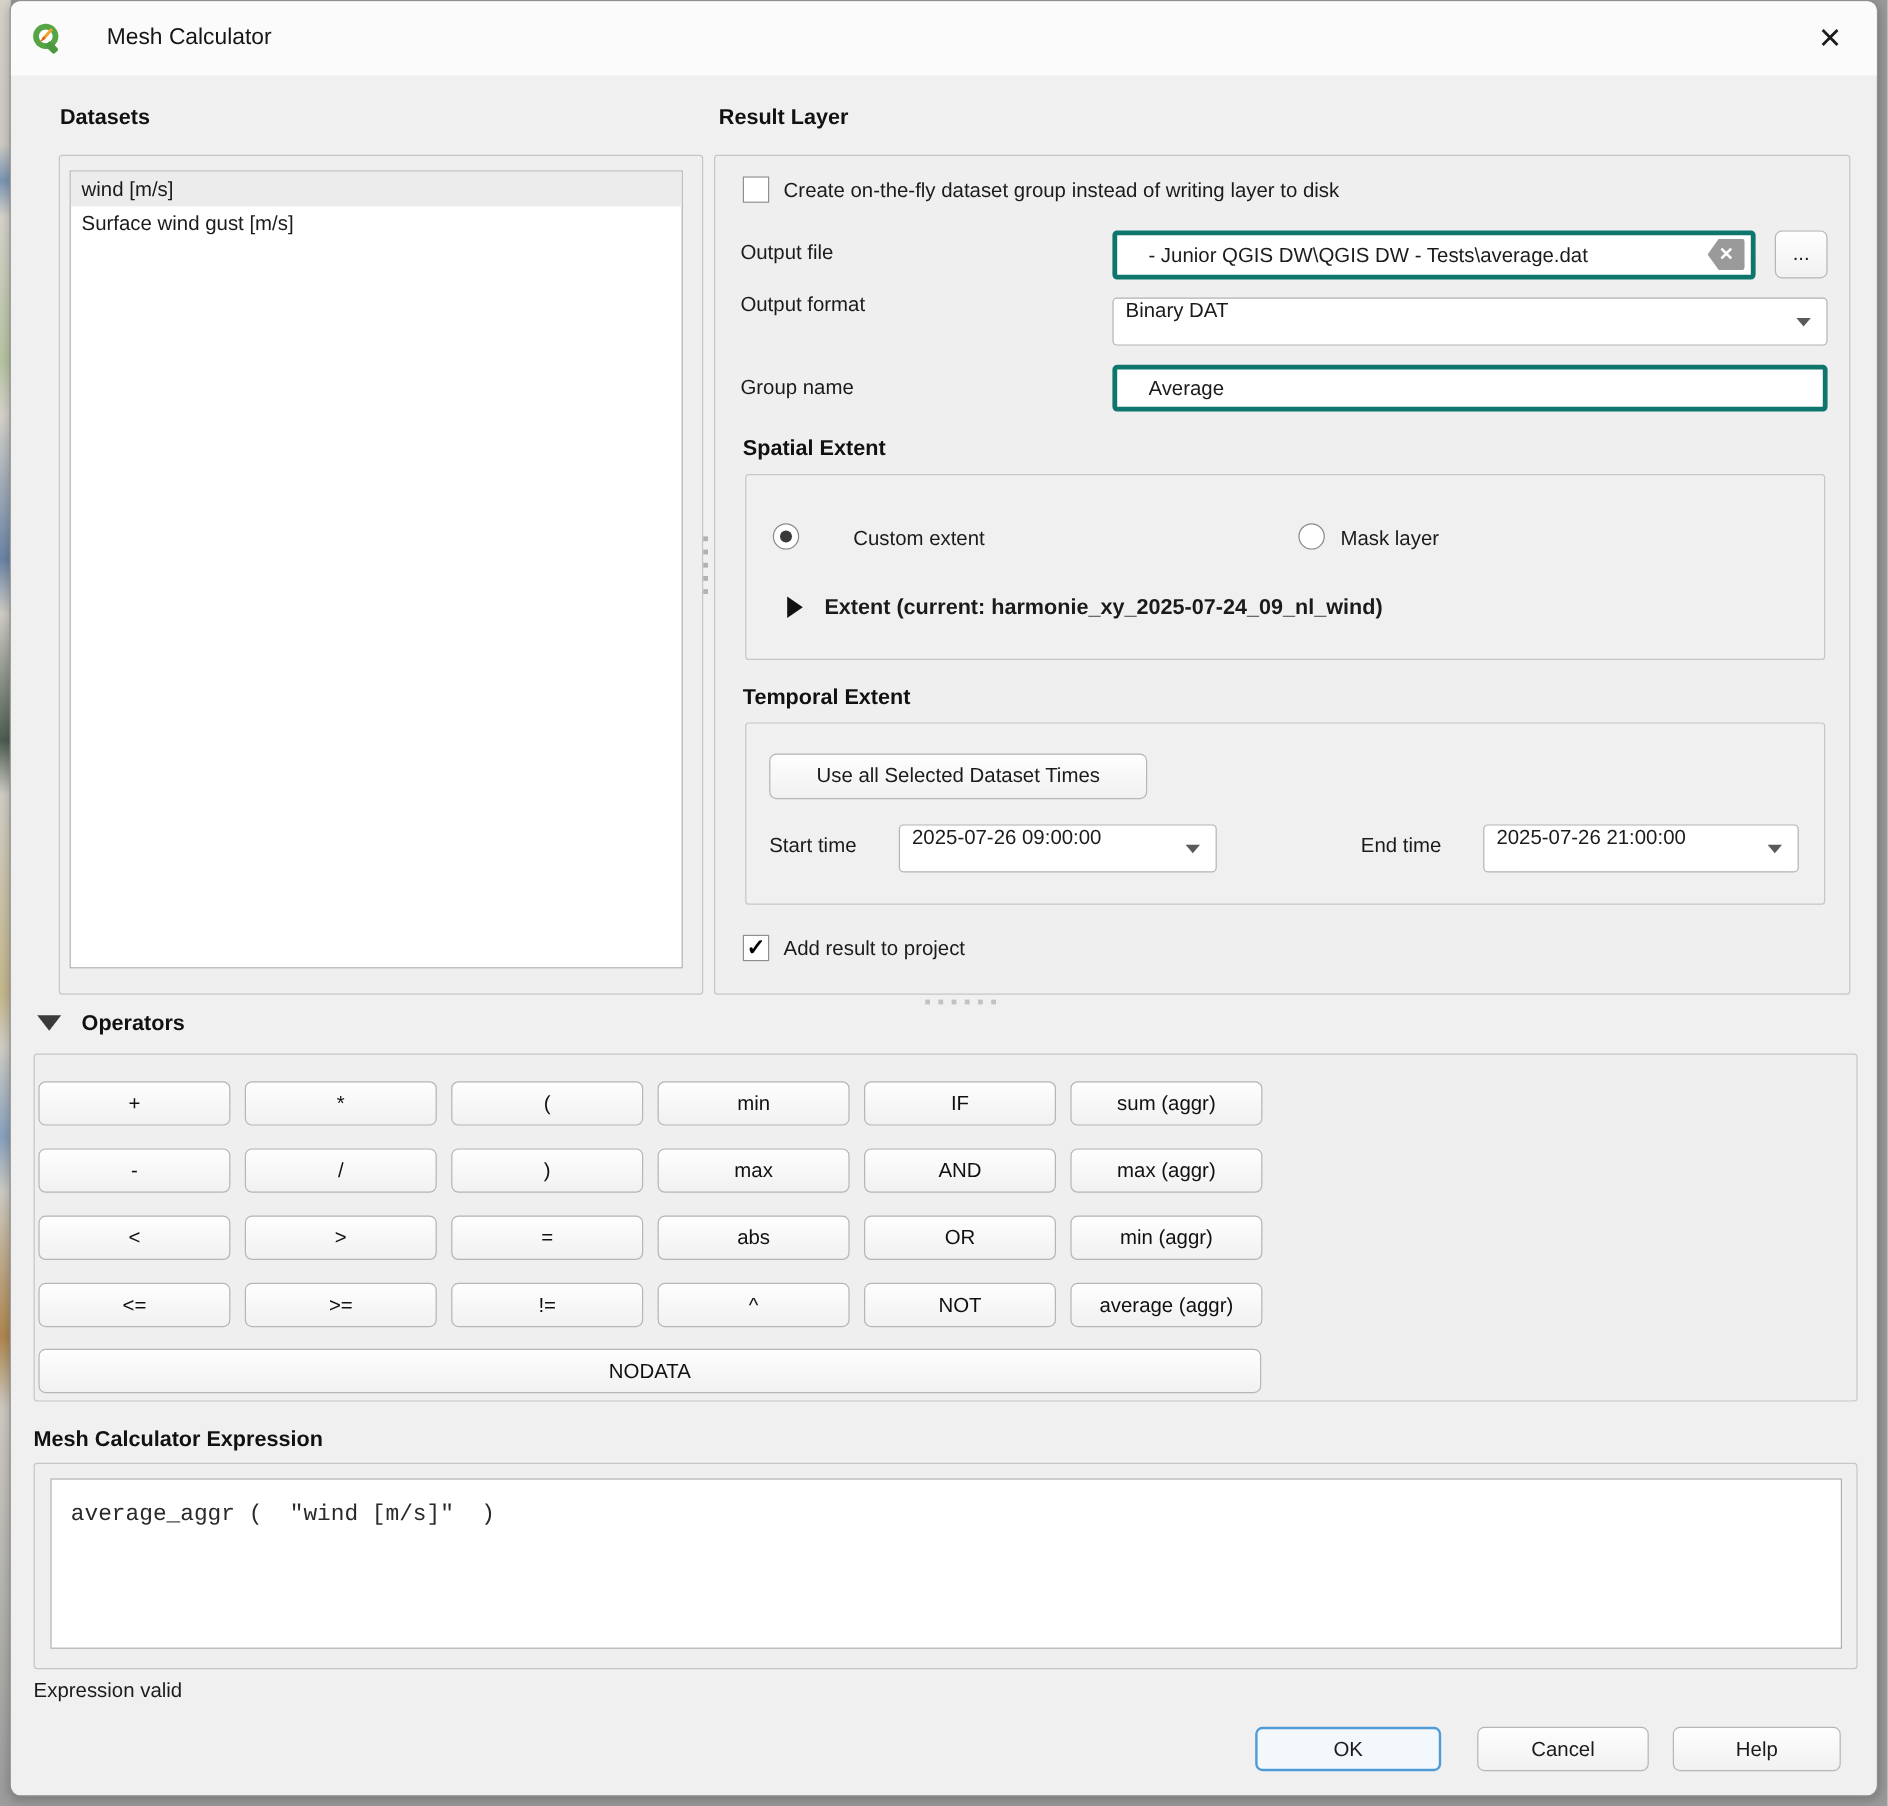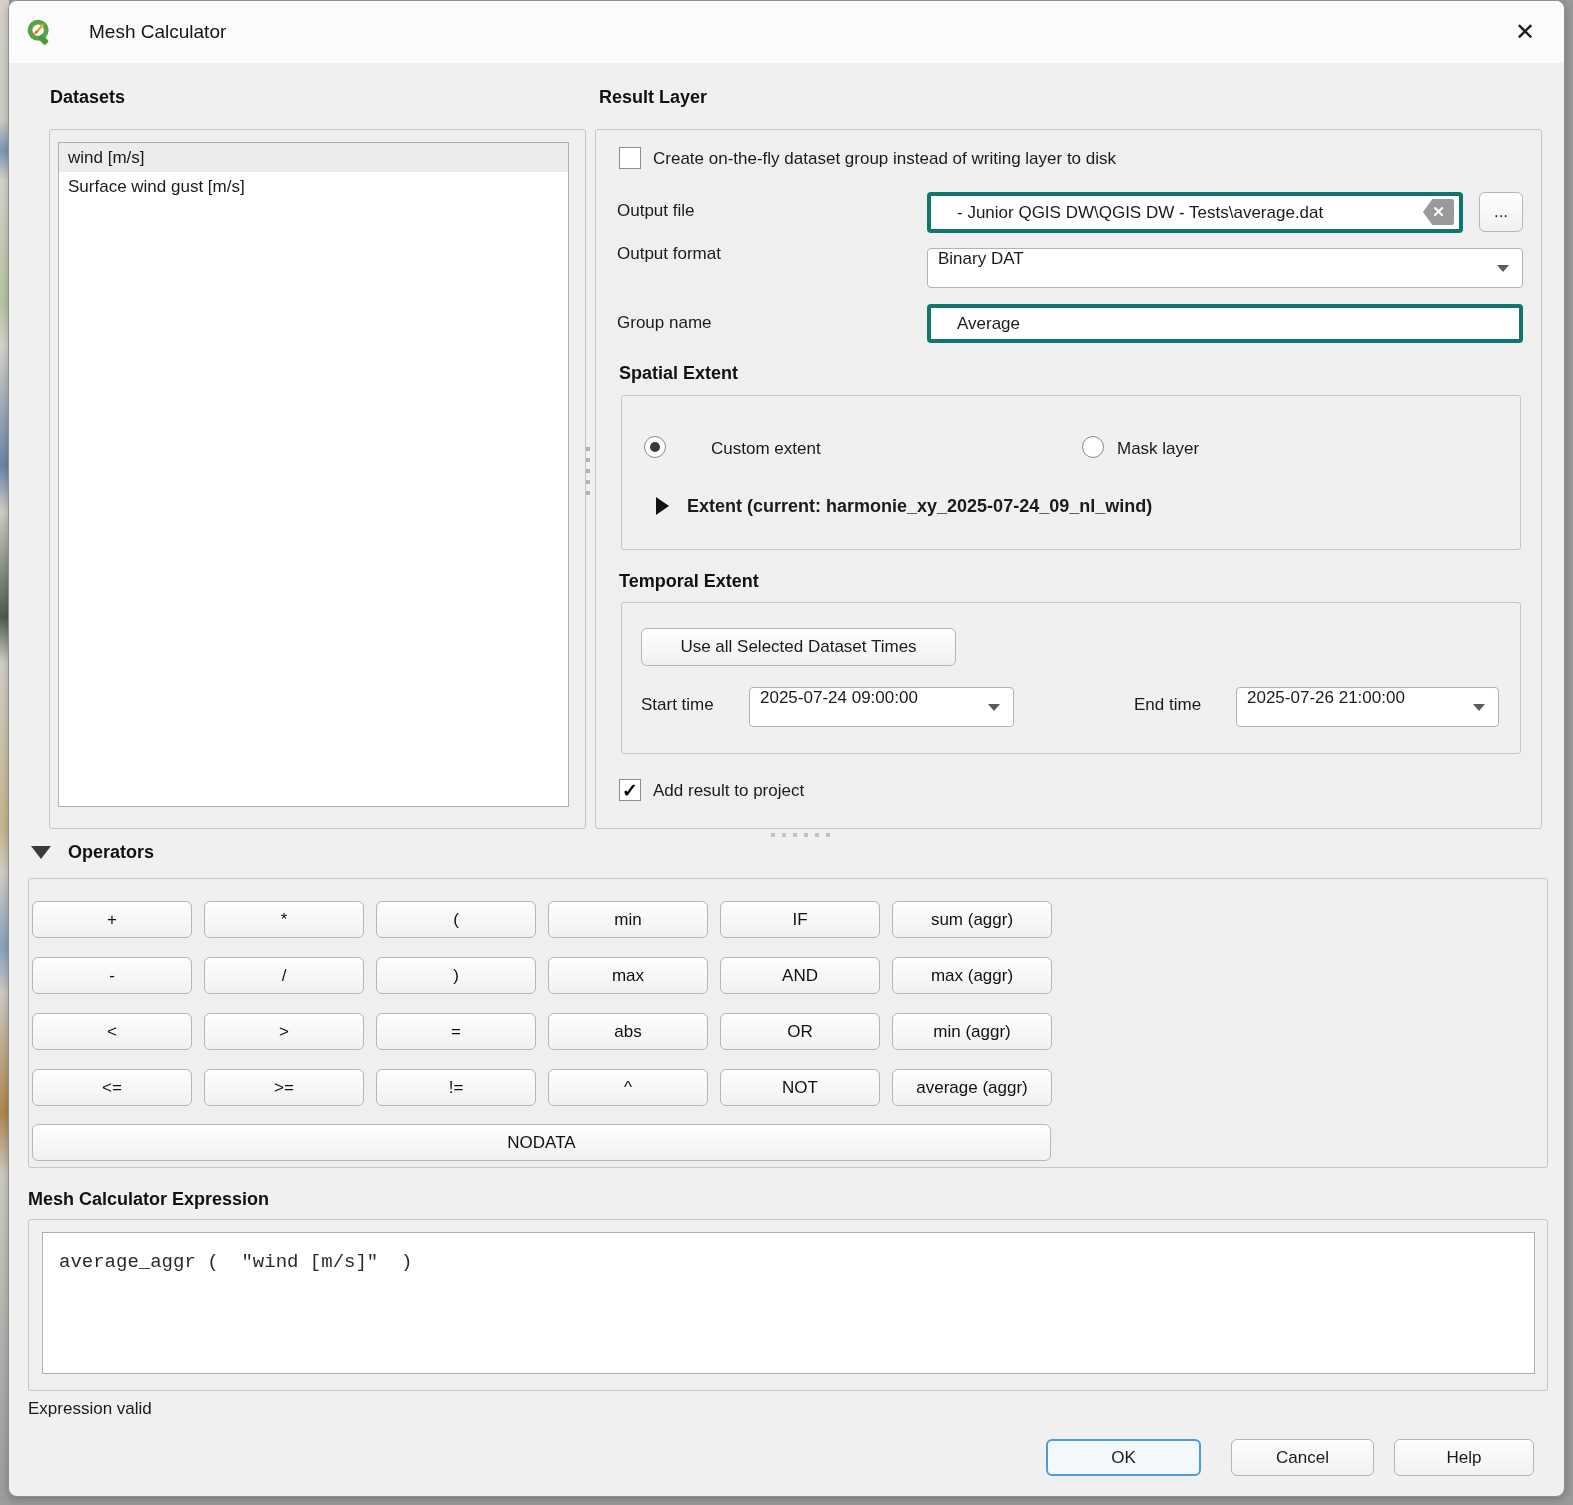--- a/index.html
+++ b/index.html
@@ -202,21 +202,21 @@
       <div class="plain-label" style="left:495px; top:43px;">Mask layer</div>
       <span class="tri-right" style="left:34px; top:101px;"></span>
       <div class="plain-label" style="left:65px; top:100px; font-weight:bold; font-size:18px;">Extent (current: harmonie_xy_2025-07-24_09_nl_wind)</div>
     </div>
 
     <div class="section-label" style="left:23px; top:441px; position:absolute;">Temporal Extent</div>
     <div class="groupbox" style="left:25px; top:472px; width:900px; height:152px; background:#f0f0f0;">
       <div class="push-btn" style="left:19px; top:25px; width:315px; height:38px;">Use all Selected Dataset Times</div>
       <div class="plain-label" style="left:19px; top:92px;">Start time</div>
       <div class="combo" style="left:127px; top:84px; width:265px; height:40px;">
-        <span>2025-07-24 09:00:00</span>
+        <span>2025-07-26 09:00:00</span>
         <span class="arrow"></span>
       </div>
       <div class="plain-label" style="left:512px; top:92px;">End time</div>
       <div class="combo" style="left:614px; top:84px; width:263px; height:40px;">
         <span>2025-07-26 21:00:00</span>
         <span class="arrow"></span>
       </div>
     </div>
 
     <span class="checkbox" style="left:23px; top:649px;">✓</span>

